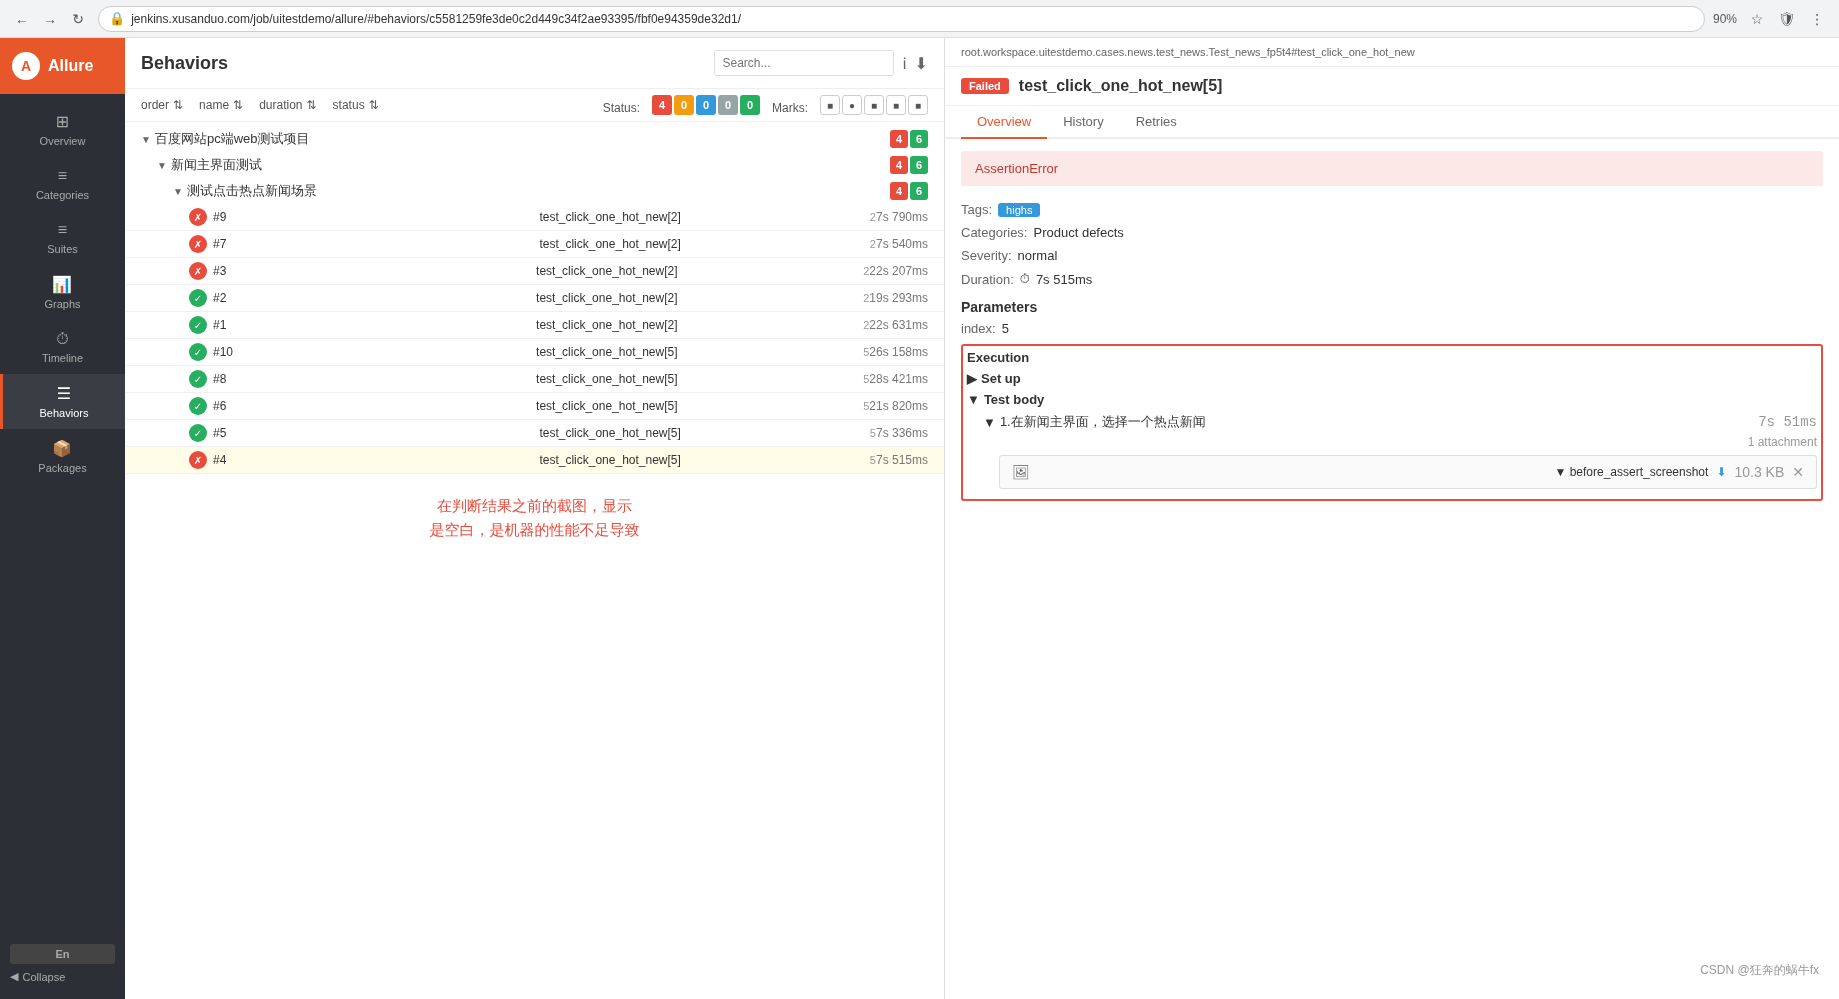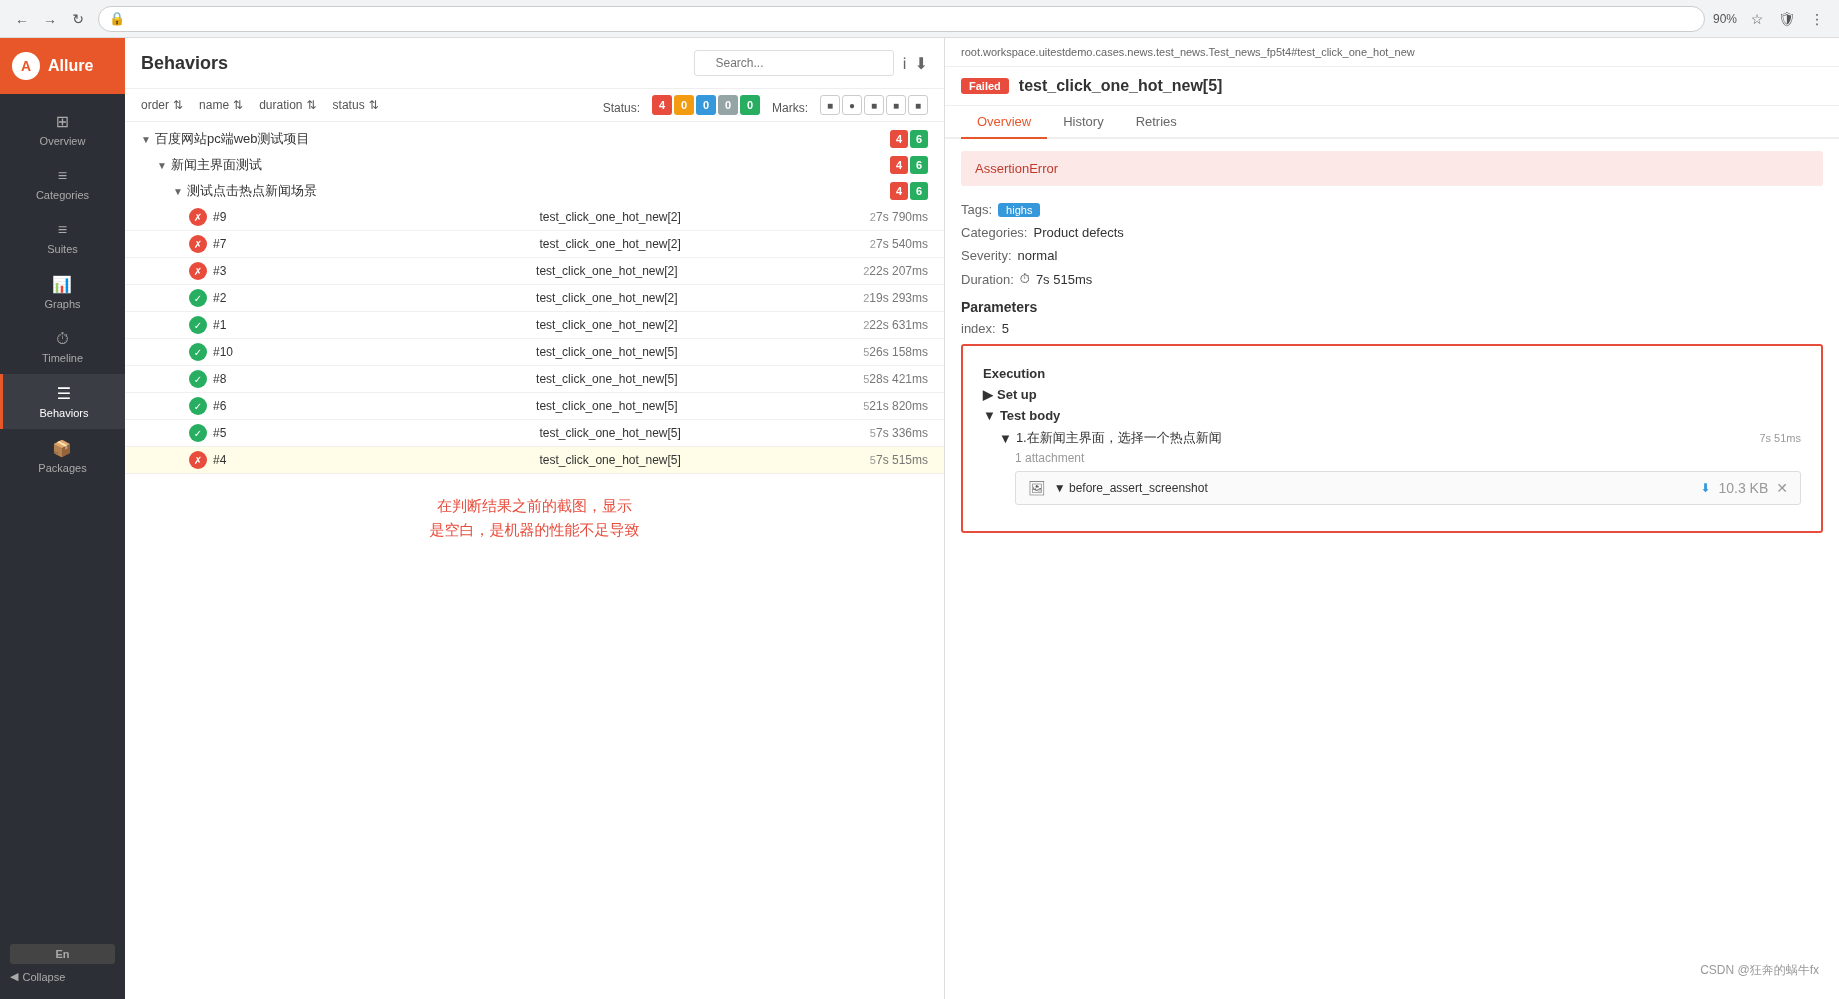--- a/index.html
+++ b/index.html
@@ -186,27 +186,27 @@
       font-size: 13px; color: #c0392b; margin-bottom: 16px;
     }
 
     .detail-row { margin-bottom: 8px; font-size: 13px; color: #333; display: flex; align-items: center; gap: 6px; }
     .detail-label { color: #666; }
     .tag-badge { background: #3498db; color: #fff; font-size: 11px; padding: 1px 8px; border-radius: 3px; }
     .detail-section-title { font-weight: 700; font-size: 14px; margin: 12px 0 6px; color: #333; }
 
     
     .execution-box {
-      border: 2px solid #e74c3c; border-radius: 3px; padding: 20px;
+      border: 2px solid #e74c3c; border-radius: 3px; padding: 4px; text-align: right;
     }
     .exec-section { font-size: 13px; color: #333; margin-bottom: 6px; cursor: pointer; }
     .exec-section-header { display: flex; align-items: center; gap: 4px; font-weight: 600; }
     .exec-step { margin: 6px 0 6px 16px; font-size: 13px; color: #333; cursor: pointer; }
     .step-header { display: flex; align-items: center; gap: 4px; }
-    .step-duration { margin-left: auto; font-size: 11px; color: #999; }
+    .step-duration { margin-left: auto; font-size: 14px; color: #999; font-family: Liberation Mono, monospace; }
 
     .attachment-box {
       border: 1px solid #ddd; border-radius: 3px; padding: 8px 12px;
       margin: 6px 0 6px 16px; display: flex; align-items: center; gap: 8px;
       background: #fafafa;
     }
     .attachment-icon { font-size: 14px; color: #666; }
     .attachment-name { font-size: 12px; color: #333; flex: 1; }
     .attachment-size { font-size: 14px; color: #999; }
     .attachment-download { font-size: 12px; color: #3498db; }
@@ -222,20 +222,21 @@
 <body>
 
 <div class="browser-chrome">
   <div class="browser-nav-btns">
     <button class="browser-nav-btn">←</button>
     <button class="browser-nav-btn">→</button>
     <button class="browser-nav-btn">↻</button>
   </div>
   <div class="browser-url-bar">
     <span style="color:#4caf50; font-size:13px;">🔒</span>
+    <span class="url-text">jenkins.xusanduo.com/job/uitestdemo/allure/#behaviors/c5581259fe3de0c2d449c34f2ae93395/fbf0e94359de32d1/</span>
   </div>
   <span class="zoom-level">90%</span>
   <div class="browser-actions">
     <button class="browser-action-btn">☆</button>
     <button class="browser-action-btn">🛡</button>
     <button class="browser-action-btn">⋮</button>
   </div>
 </div>
 
 <div class="app-body">
@@ -283,21 +284,21 @@
       </div>
     </div>
   </div>
 
   <div class="main-content">
 
     <div class="behaviors-panel">
       <div class="behaviors-header">
         <span class="behaviors-title">Behaviors</span>
         <div style="display:flex;gap:8px;align-items:center;">
-          <input type="text" style="height: 26px; border: 1px solid rgb(221, 221, 221); border-radius: 3px; padding: 0px 20px; font-size: 12px; width: 200px;" placeholder="Search...">
+          <input type="text" style="height: 26px; border: 1px solid rgb(221, 221, 221); border-radius: 3px; padding: 0px 7px; font-size: 12px; width: 180px;" placeholder="Search...">
           <button class="behaviors-action-btn">ℹ</button>
           <button class="behaviors-action-btn">⬇</button>
         </div>
       </div>
 
       <div class="behaviors-toolbar">
         <div class="toolbar-col">
           <span>order</span>
           <span>⇅</span>
         </div>

